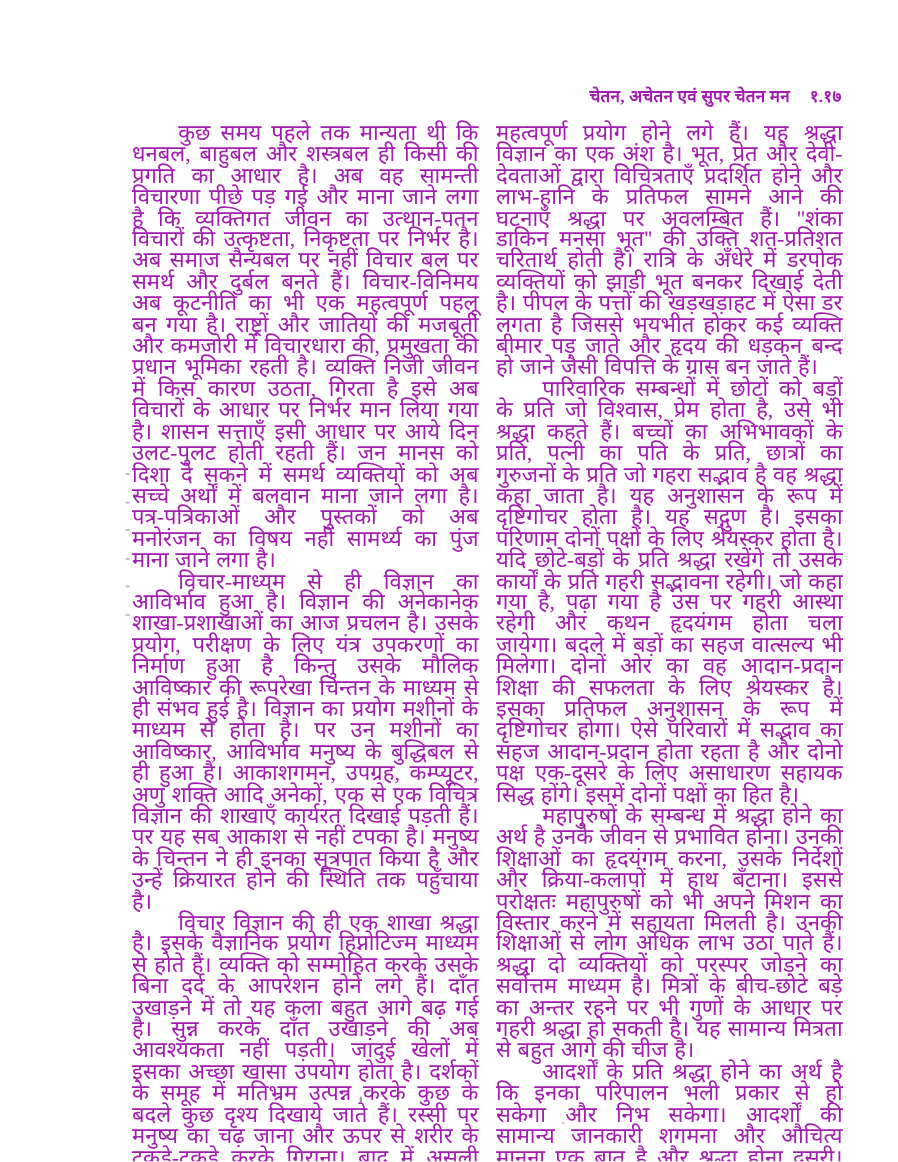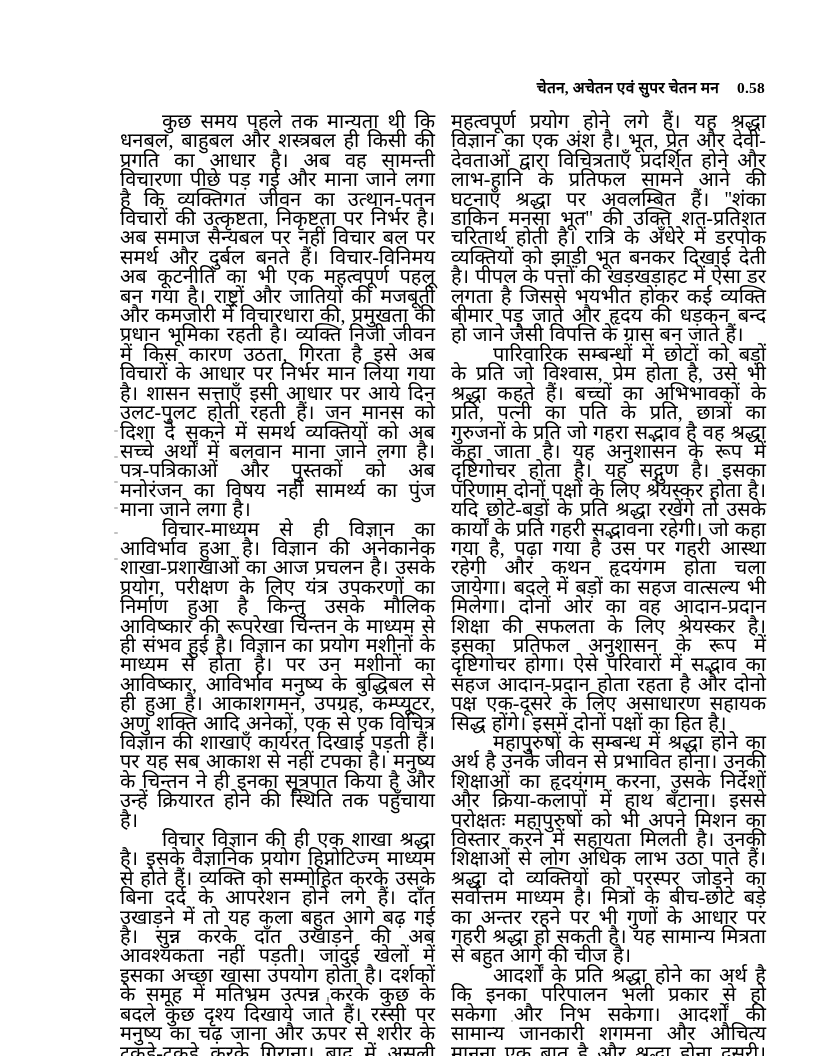--- a/index.html
+++ b/index.html
@@ -7,21 +7,21 @@
     padding: 0;
     background: #ffffff;
   }
   .page {
     position: relative;
     width: 816px;
     height: 1056px;
     background: #ffffff;
     overflow: hidden;
     font-family: "Liberation Serif", "DejaVu Serif", serif;
-    color: #000000;
+    color: #a21caf;
   }
   .page-header {
     position: absolute;
     top: 76px;
     right: 51px;
     display: flex;
     align-items: baseline;
     gap: 18px;
     font-size: 15.5px;
     font-weight: bold;
@@ -73,21 +73,21 @@
   .speck-1 { left: 327px; top: 997px; width: 2px; height: 5px; }
   .speck-2 { left: 511px; top: 1020px; width: 2px; height: 2px; background: #c8c8c8; }
 </style>
 </head>
 <body>
 
 <div class="page">
 
   <div class="page-header">
     <span>चेतन, अचेतन एवं सुपर चेतन मन</span>
-    <span>0.58</span>
+    <span>१.१७</span>
   </div>
 
   <div class="text-columns">
     <div class="column">
         <p class="para">कुछ समय पहले तक मान्यता थी कि धनबल, बाहुबल और शस्त्रबल ही किसी की प्रगति का आधार है। अब वह सामन्ती विचारणा पीछे पड़ गई और माना जाने लगा है कि व्यक्तिगत जीवन का उत्थान-पतन विचारों की उत्कृष्टता, निकृष्टता पर निर्भर है। अब समाज सैन्यबल पर नहीं विचार बल पर समर्थ और दुर्बल बनते हैं। विचार-विनिमय अब कूटनीति का भी एक महत्वपूर्ण पहलू बन गया है। राष्ट्रों और जातियों की मजबूती और कमजोरी में विचारधारा की, प्रमुखता की प्रधान भूमिका रहती है। व्यक्ति निजी जीवन में किस कारण उठता, गिरता है इसे अब विचारों के आधार पर निर्भर मान लिया गया है। शासन सत्ताएँ इसी आधार पर आये दिन उलट-पुलट होती रहती हैं। जन मानस को दिशा दे सकने में समर्थ व्यक्तियों को अब सच्चे अर्थों में बलवान माना जाने लगा है। पत्र-पत्रिकाओं और पुस्तकों को अब मनोरंजन का विषय नहीं सामर्थ्य का पुंज माना जाने लगा है।</p>
         <p class="para">विचार-माध्यम से ही विज्ञान का आविर्भाव हुआ है। विज्ञान की अनेकानेक शाखा-प्रशाखाओं का आज प्रचलन है। उसके प्रयोग, परीक्षण के लिए यंत्र उपकरणों का निर्माण हुआ है किन्तु उसके मौलिक आविष्कार की रूपरेखा चिन्तन के माध्यम से ही संभव हुई है। विज्ञान का प्रयोग मशीनों के माध्यम से होता है। पर उन मशीनों का आविष्कार, आविर्भाव मनुष्य के बुद्धिबल से ही हुआ है। आकाशगमन, उपग्रह, कम्प्यूटर, अणु शक्ति आदि अनेकों, एक से एक विचित्र विज्ञान की शाखाएँ कार्यरत दिखाई पड़ती हैं। पर यह सब आकाश से नहीं टपका है। मनुष्य के चिन्तन ने ही इनका सूत्रपात किया है और उन्हें क्रियारत होने की स्थिति तक पहुँचाया है।</p>
         <p class="para">विचार विज्ञान की ही एक शाखा श्रद्धा है। इसके वैज्ञानिक प्रयोग हिप्नोटिज्म माध्यम से होते हैं। व्यक्ति को सम्मोहित करके उसके बिना दर्द के आपरेशन होने लगे हैं। दाँत उखाड़ने में तो यह कला बहुत आगे बढ़ गई है। सुन्न करके दाँत उखाड़ने की अब आवश्यकता नहीं पड़ती। जादुई खेलों में इसका अच्छा खासा उपयोग होता है। दर्शकों के समूह में मतिभ्रम उत्पन्न करके कुछ के बदले कुछ दृश्य दिखाये जाते हैं। रस्सी पर मनुष्य का चढ़ जाना और ऊपर से शरीर के टुकड़े-टुकड़े करके गिराना। बाद में असली शरीर को ज्यों का त्यों दिखा देना, हिप्नोटिज्म का खेल है। इस दिशा में अब भारी प्रगति हो चुकी है।</p>
         <p class="para">यह साधारण खेल-खिलवाड़ जैसी बात हुई। शारीरिक और मानसिक चिकित्सा में अब इस विधा के</p>
       </div>
     <div class="column">

